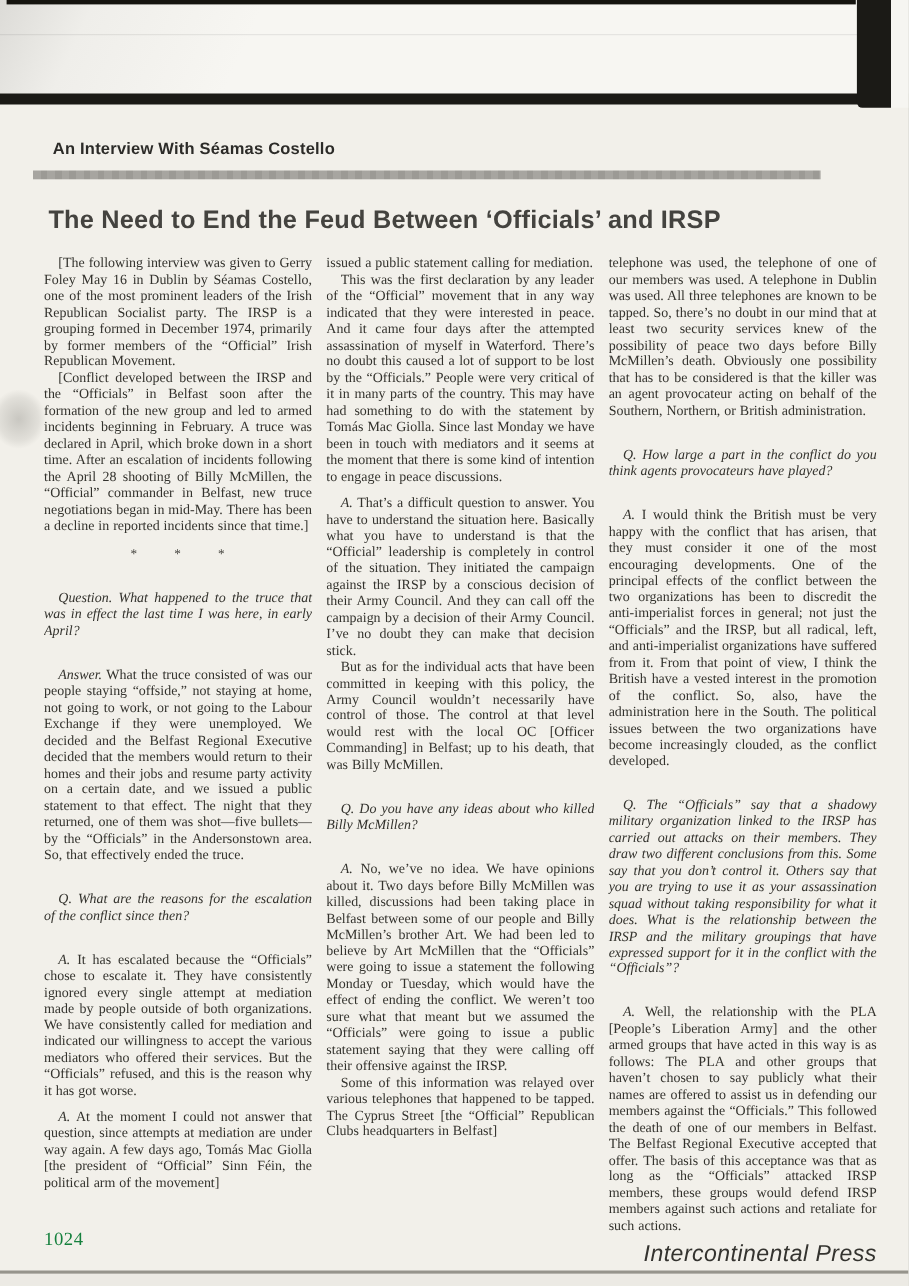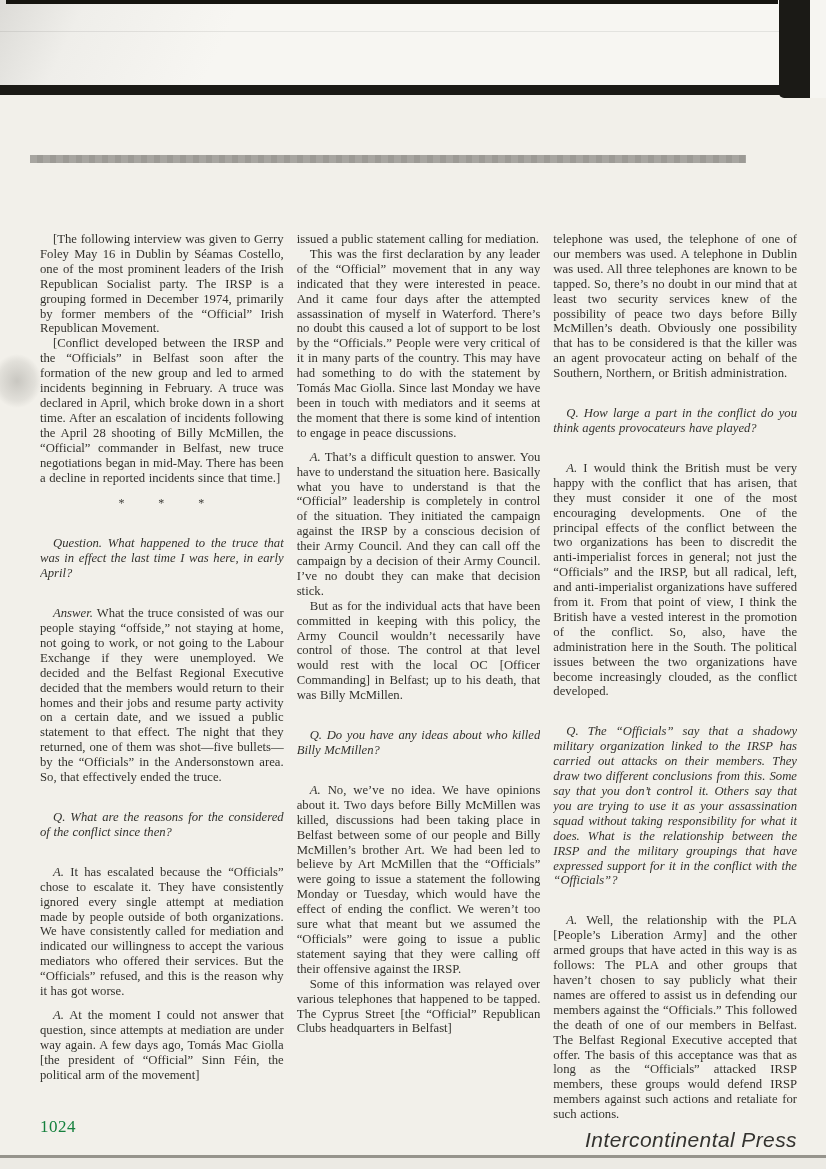--- a/index.html
+++ b/index.html
@@ -71,31 +71,33 @@
 <div class="page">
 
   <div class="scan-top"></div>
   <div class="scan-fold-line"></div>
   <div class="scan-top-line"></div>
   <div class="scan-band"></div>
   <div class="scan-corner-bar"></div>
   <div class="scan-right-gutter"></div>
   <div class="scan-smudge"></div>
 
+  <div class="kicker">An Interview With Séamas Costello</div>
   <div class="kicker-rule"></div>
+  <div class="title">The Need to End the Feud Between ‘Officials’ and IRSP</div>
 
   <div class="columns">
 
     <div class="col">
       <p class="indent">[The following interview was given to Gerry Foley May 16 in Dublin by Séamas Costello, one of the most prominent leaders of the Irish Republican Socialist party. The IRSP is a grouping formed in December 1974, primarily by former members of the “Official” Irish Republican Movement.</p>
       <p class="indent">[Conflict developed between the IRSP and the “Officials” in Belfast soon after the formation of the new group and led to armed incidents beginning in February. A truce was declared in April, which broke down in a short time. After an escalation of incidents following the April 28 shooting of Billy McMillen, the “Official” commander in Belfast, new truce negotiations began in mid-May. There has been a decline in reported incidents since that time.]</p>
       <div class="divider">* * *</div>
       <p class="q indent"><span class="lbl">Question.</span> <span>What happened to the truce that was in effect the last time I was here, in early April?</span></p>
       <p class="ans indent"><span class="lbl">Answer.</span> <span>What the truce consisted of was our people staying “offside,” not staying at home, not going to work, or not going to the Labour Exchange if they were unemployed. We decided and the Belfast Regional Executive decided that the members would return to their homes and their jobs and resume party activity on a certain date, and we issued a public statement to that effect. The night that they returned, one of them was shot—five bullets—by the “Officials” in the Andersonstown area. So, that effectively ended the truce.</span></p>
-      <p class="q indent"><span class="lbl">Q.</span> <span>What are the reasons for the considered of the conflict since then?</span></p>
+      <p class="q indent"><span class="lbl">Q.</span> <span>What are the reasons for the escalation of the conflict since then?</span></p>
       <p class="ans indent"><span class="lbl">A.</span> <span>It has escalated because the “Officials” chose to escalate it. They have consistently ignored every single attempt at mediation made by people outside of both organizations. We have consistently called for mediation and indicated our willingness to accept the various mediators who offered their services. But the “Officials” refused, and this is the reason why it has got worse.</span></p>
       <p class="ans indent"><span class="lbl">A.</span> <span>At the moment I could not answer that question, since attempts at mediation are under way again. A few days ago, Tomás Mac Giolla [the president of “Official” Sinn Féin, the political arm of the movement]</span></p>
     </div>
 
     <div class="col">
       <p>issued a public statement calling for mediation.</p>
       <p class="indent">This was the first declaration by any leader of the “Official” movement that in any way indicated that they were interested in peace. And it came four days after the attempted assassination of myself in Waterford. There’s no doubt this caused a lot of support to be lost by the “Officials.” People were very critical of it in many parts of the country. This may have had something to do with the statement by Tomás Mac Giolla. Since last Monday we have been in touch with mediators and it seems at the moment that there is some kind of intention to engage in peace discussions.</p>
       <p class="ans indent"><span class="lbl">A.</span> <span>That’s a difficult question to answer. You have to understand the situation here. Basically what you have to understand is that the “Official” leadership is completely in control of the situation. They initiated the campaign against the IRSP by a conscious decision of their Army Council. And they can call off the campaign by a decision of their Army Council. I’ve no doubt they can make that decision stick.</span></p>
       <p class="indent">But as for the individual acts that have been committed in keeping with this policy, the Army Council wouldn’t necessarily have control of those. The control at that level would rest with the local OC [Officer Commanding] in Belfast; up to his death, that was Billy McMillen.</p>
       <p class="q indent"><span class="lbl">Q.</span> <span>Do you have any ideas about who killed Billy McMillen?</span></p>

